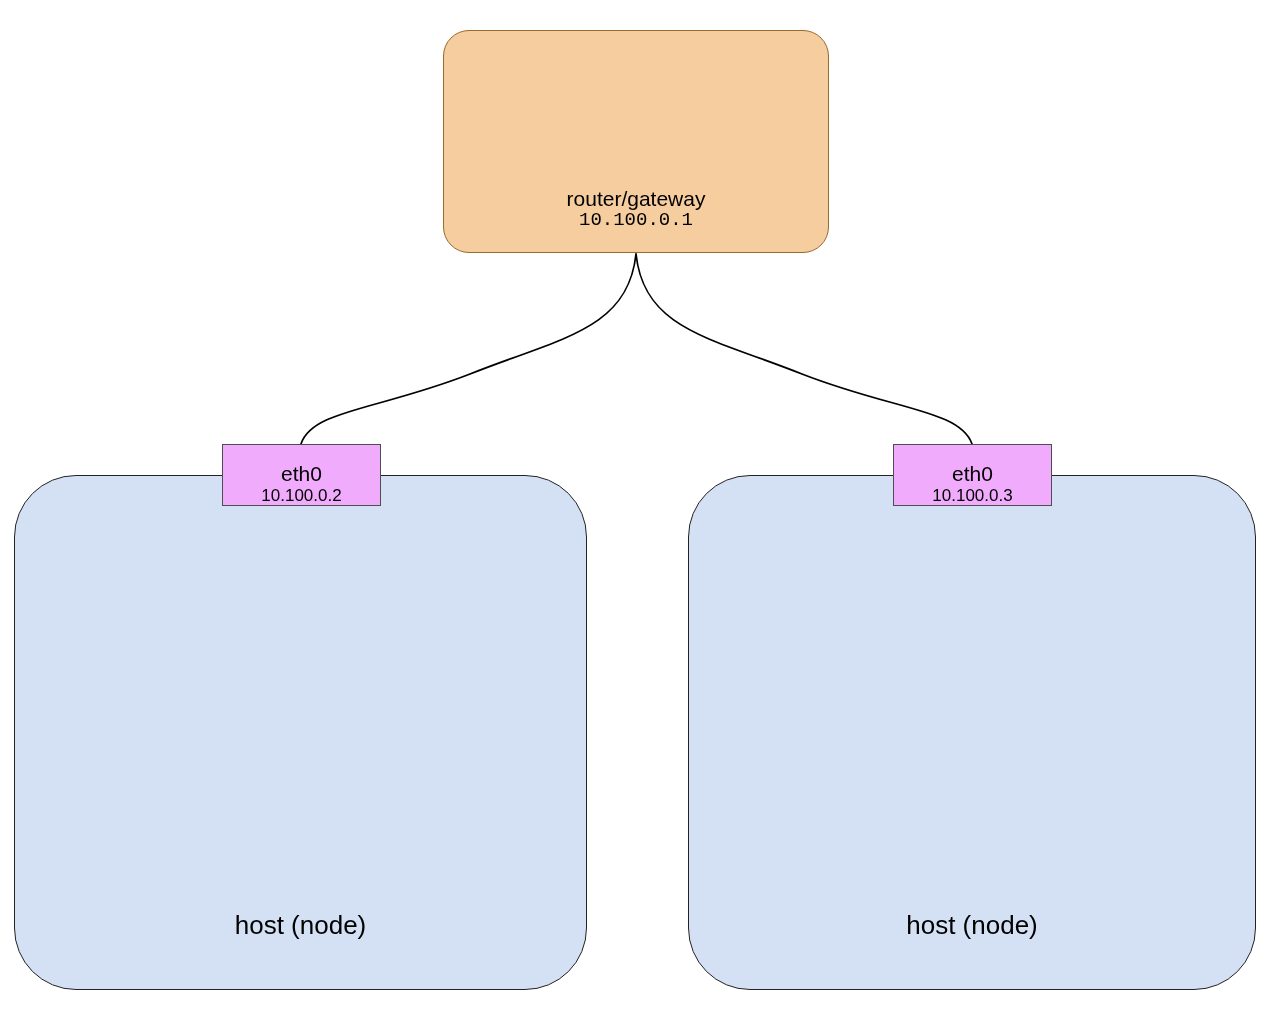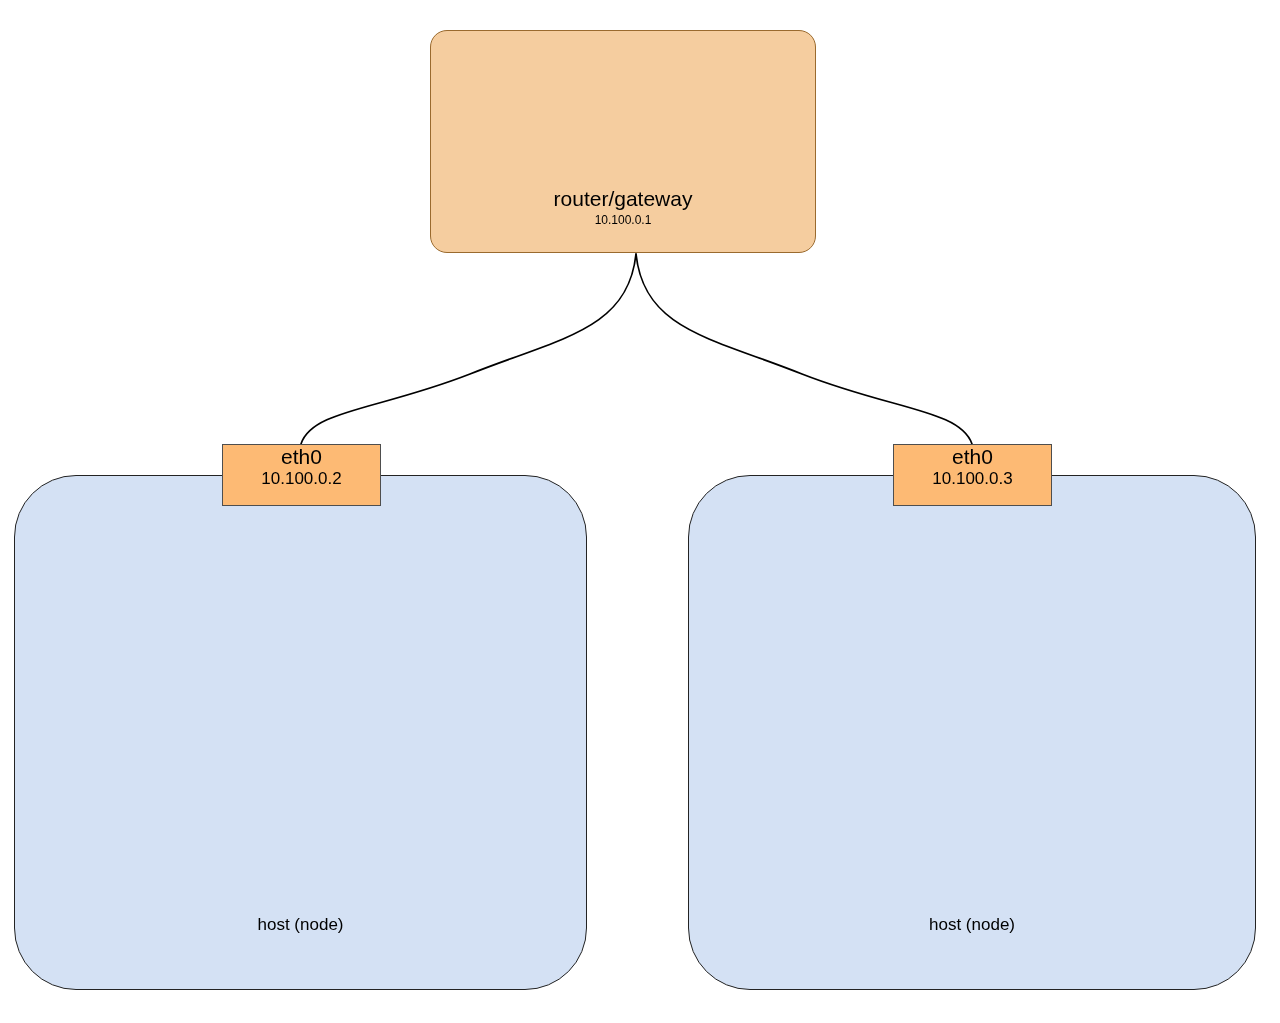--- a/index.html
+++ b/index.html
@@ -32,69 +32,70 @@
   .node {
     position: absolute;
     box-sizing: border-box;
     display: flex;
     flex-direction: column;
     align-items: center;
     justify-content: center;
   }
   
   .node-router {
-    left: 430px;
+    left: 443px;
     top: 30px;
     width: 386px;
     height: 223px;
     border: 1.6px solid #9a6a2e;
-    border-radius: 17px;
+    border-radius: 26px;
     background: #f5cd9f;
     justify-content: flex-end;
     padding-bottom: 22px;
   }
   .node-router .node-title {
     font-size: 21px;
     line-height: 25px;
     color: #000000;
   }
   .node-router .node-sub {
-    font-size: 12px;
+    font-size: 19px;
     line-height: 19px;
     color: #000000;
+    font-family: Liberation Mono, monospace;
   }
   
   .node-host {
     width: 573px;
     height: 515px;
     top: 475px;
     border: 1.8px solid #232323;
     border-radius: 62px;
     background: #d4e1f4;
     justify-content: flex-end;
     padding-bottom: 52px;
     z-index: 1;
   }
   .node-host.host-left  { left: 14px; }
   .node-host.host-right { left: 688px; width: 568px; }
   .node-host .node-title {
-    font-size: 17px;
+    font-size: 26px;
     line-height: 24px;
     color: #000000;
   }
   
   .node-iface {
     width: 159px;
     height: 62px;
     top: 444px;
     border: 1.7px solid #4e4e4e;
-    background: #fdba74;
+    background: #f0abfc;
     border-radius: 0;
     z-index: 3;
-    justify-content: flex-start;
+    justify-content: flex-end;
   }
   .node-iface.iface-left  { left: 222px; }
   .node-iface.iface-right { left: 893px; }
   .node-iface .node-title {
     font-size: 21px;
     line-height: 24px;
     color: #000000;
     margin-bottom: 1px;
   }
   .node-iface .node-sub {

